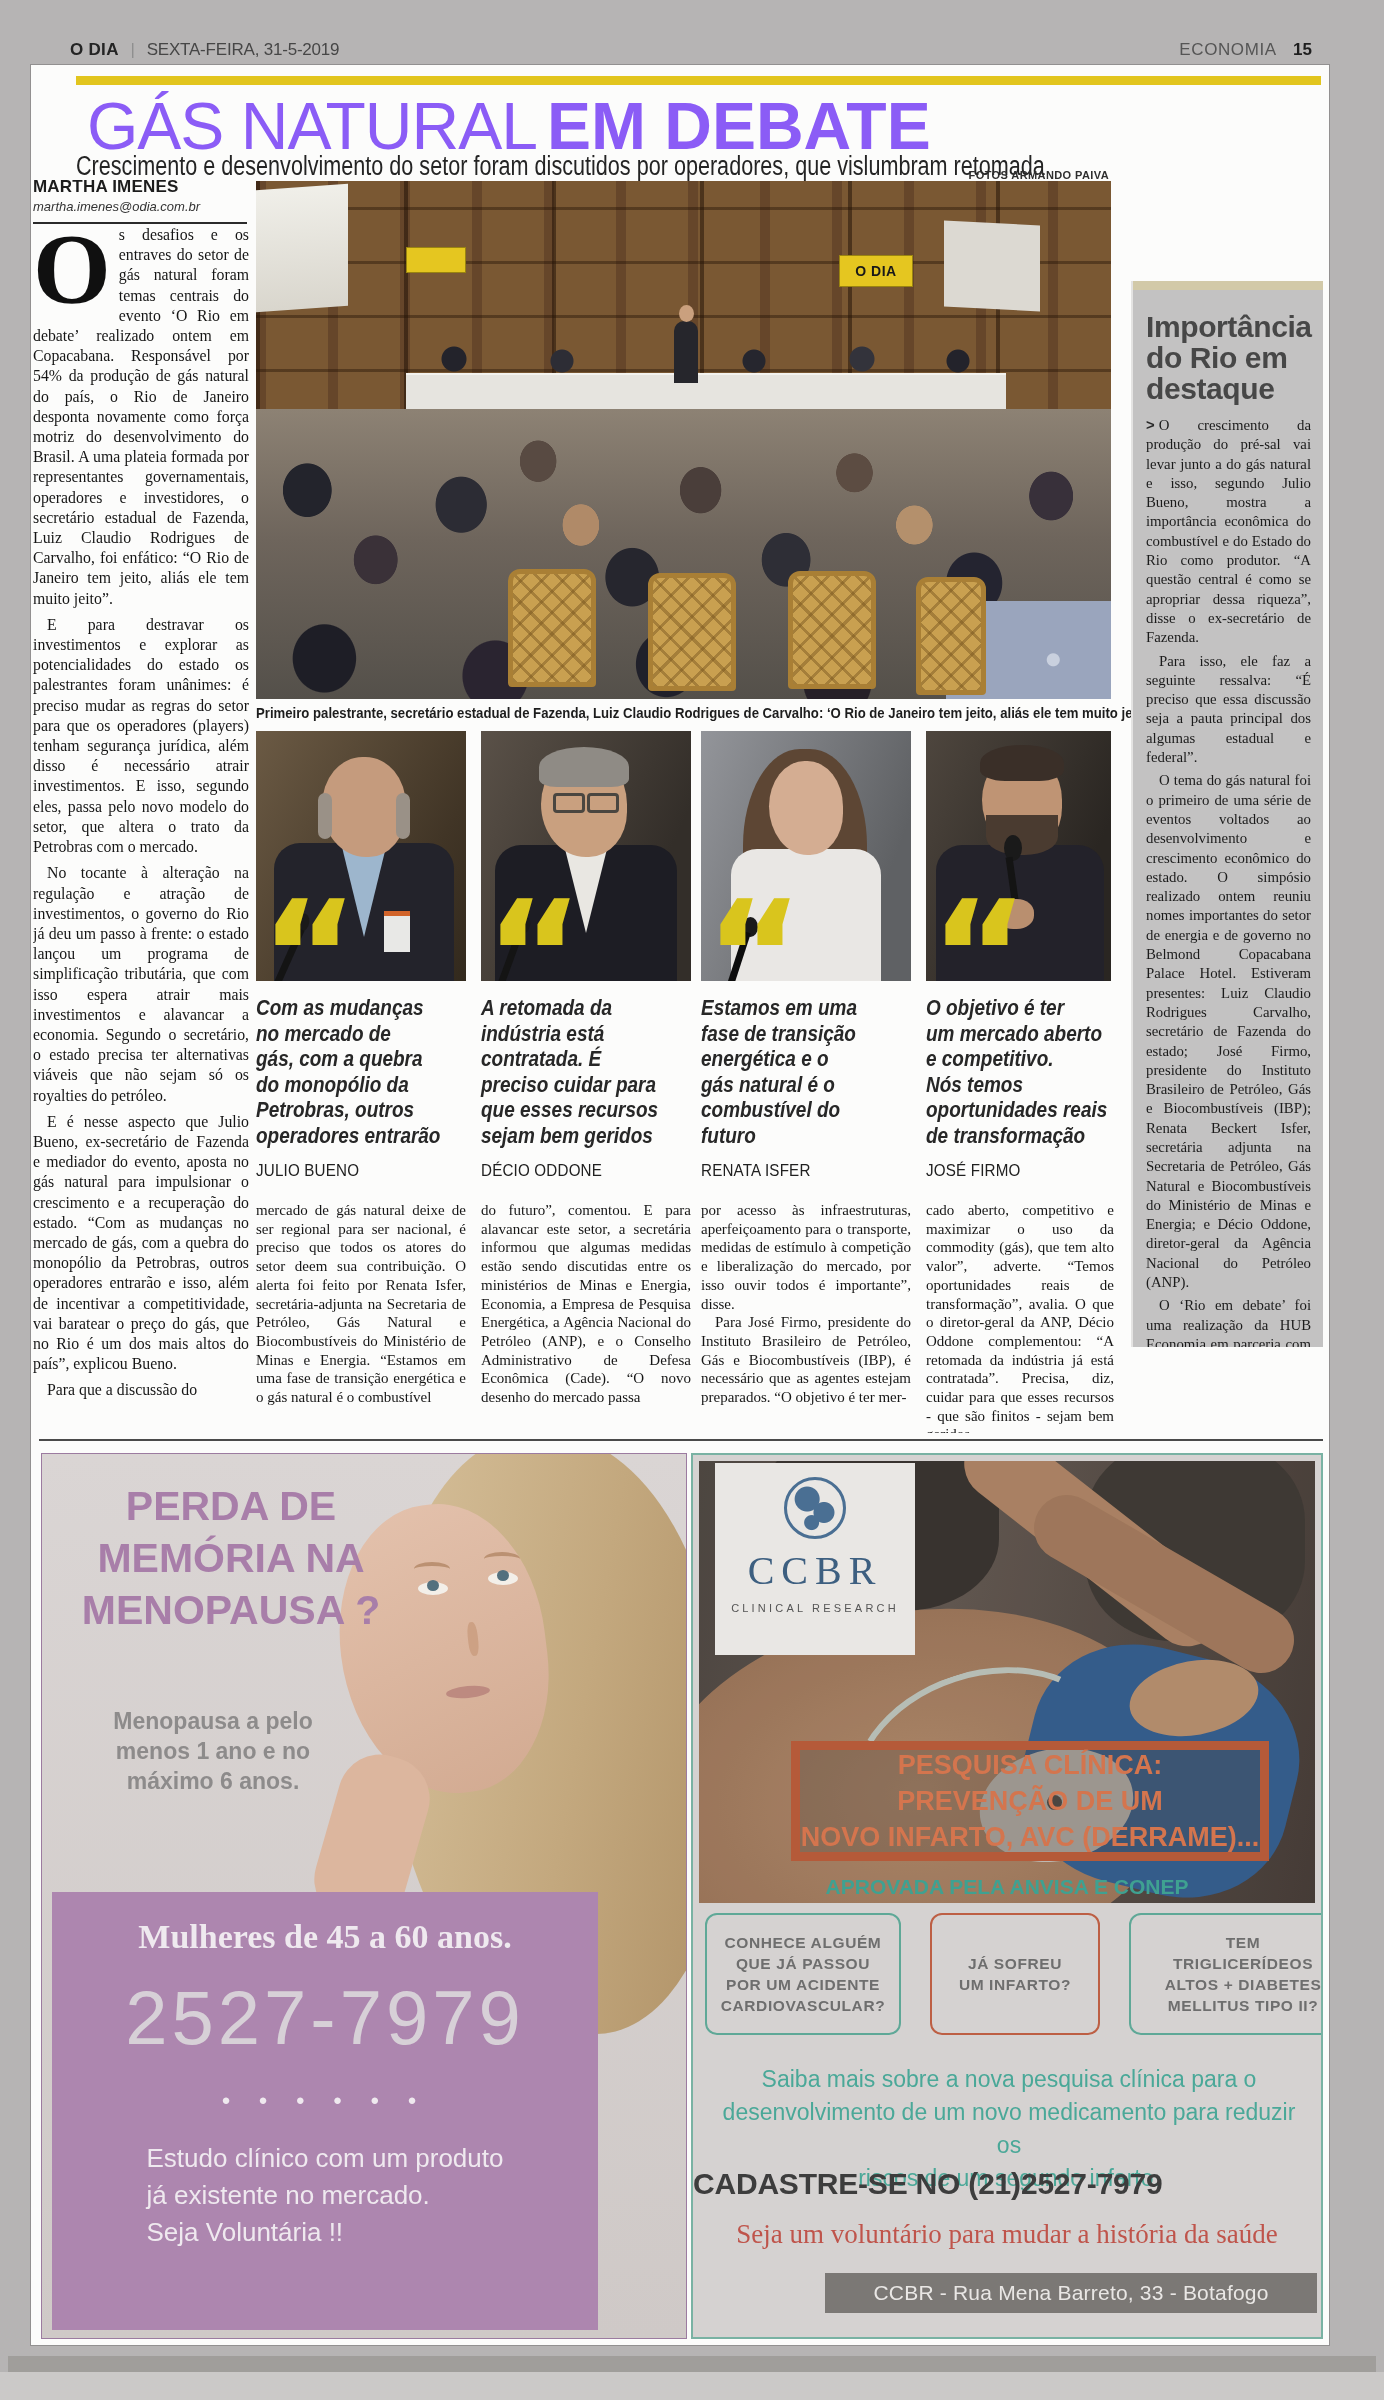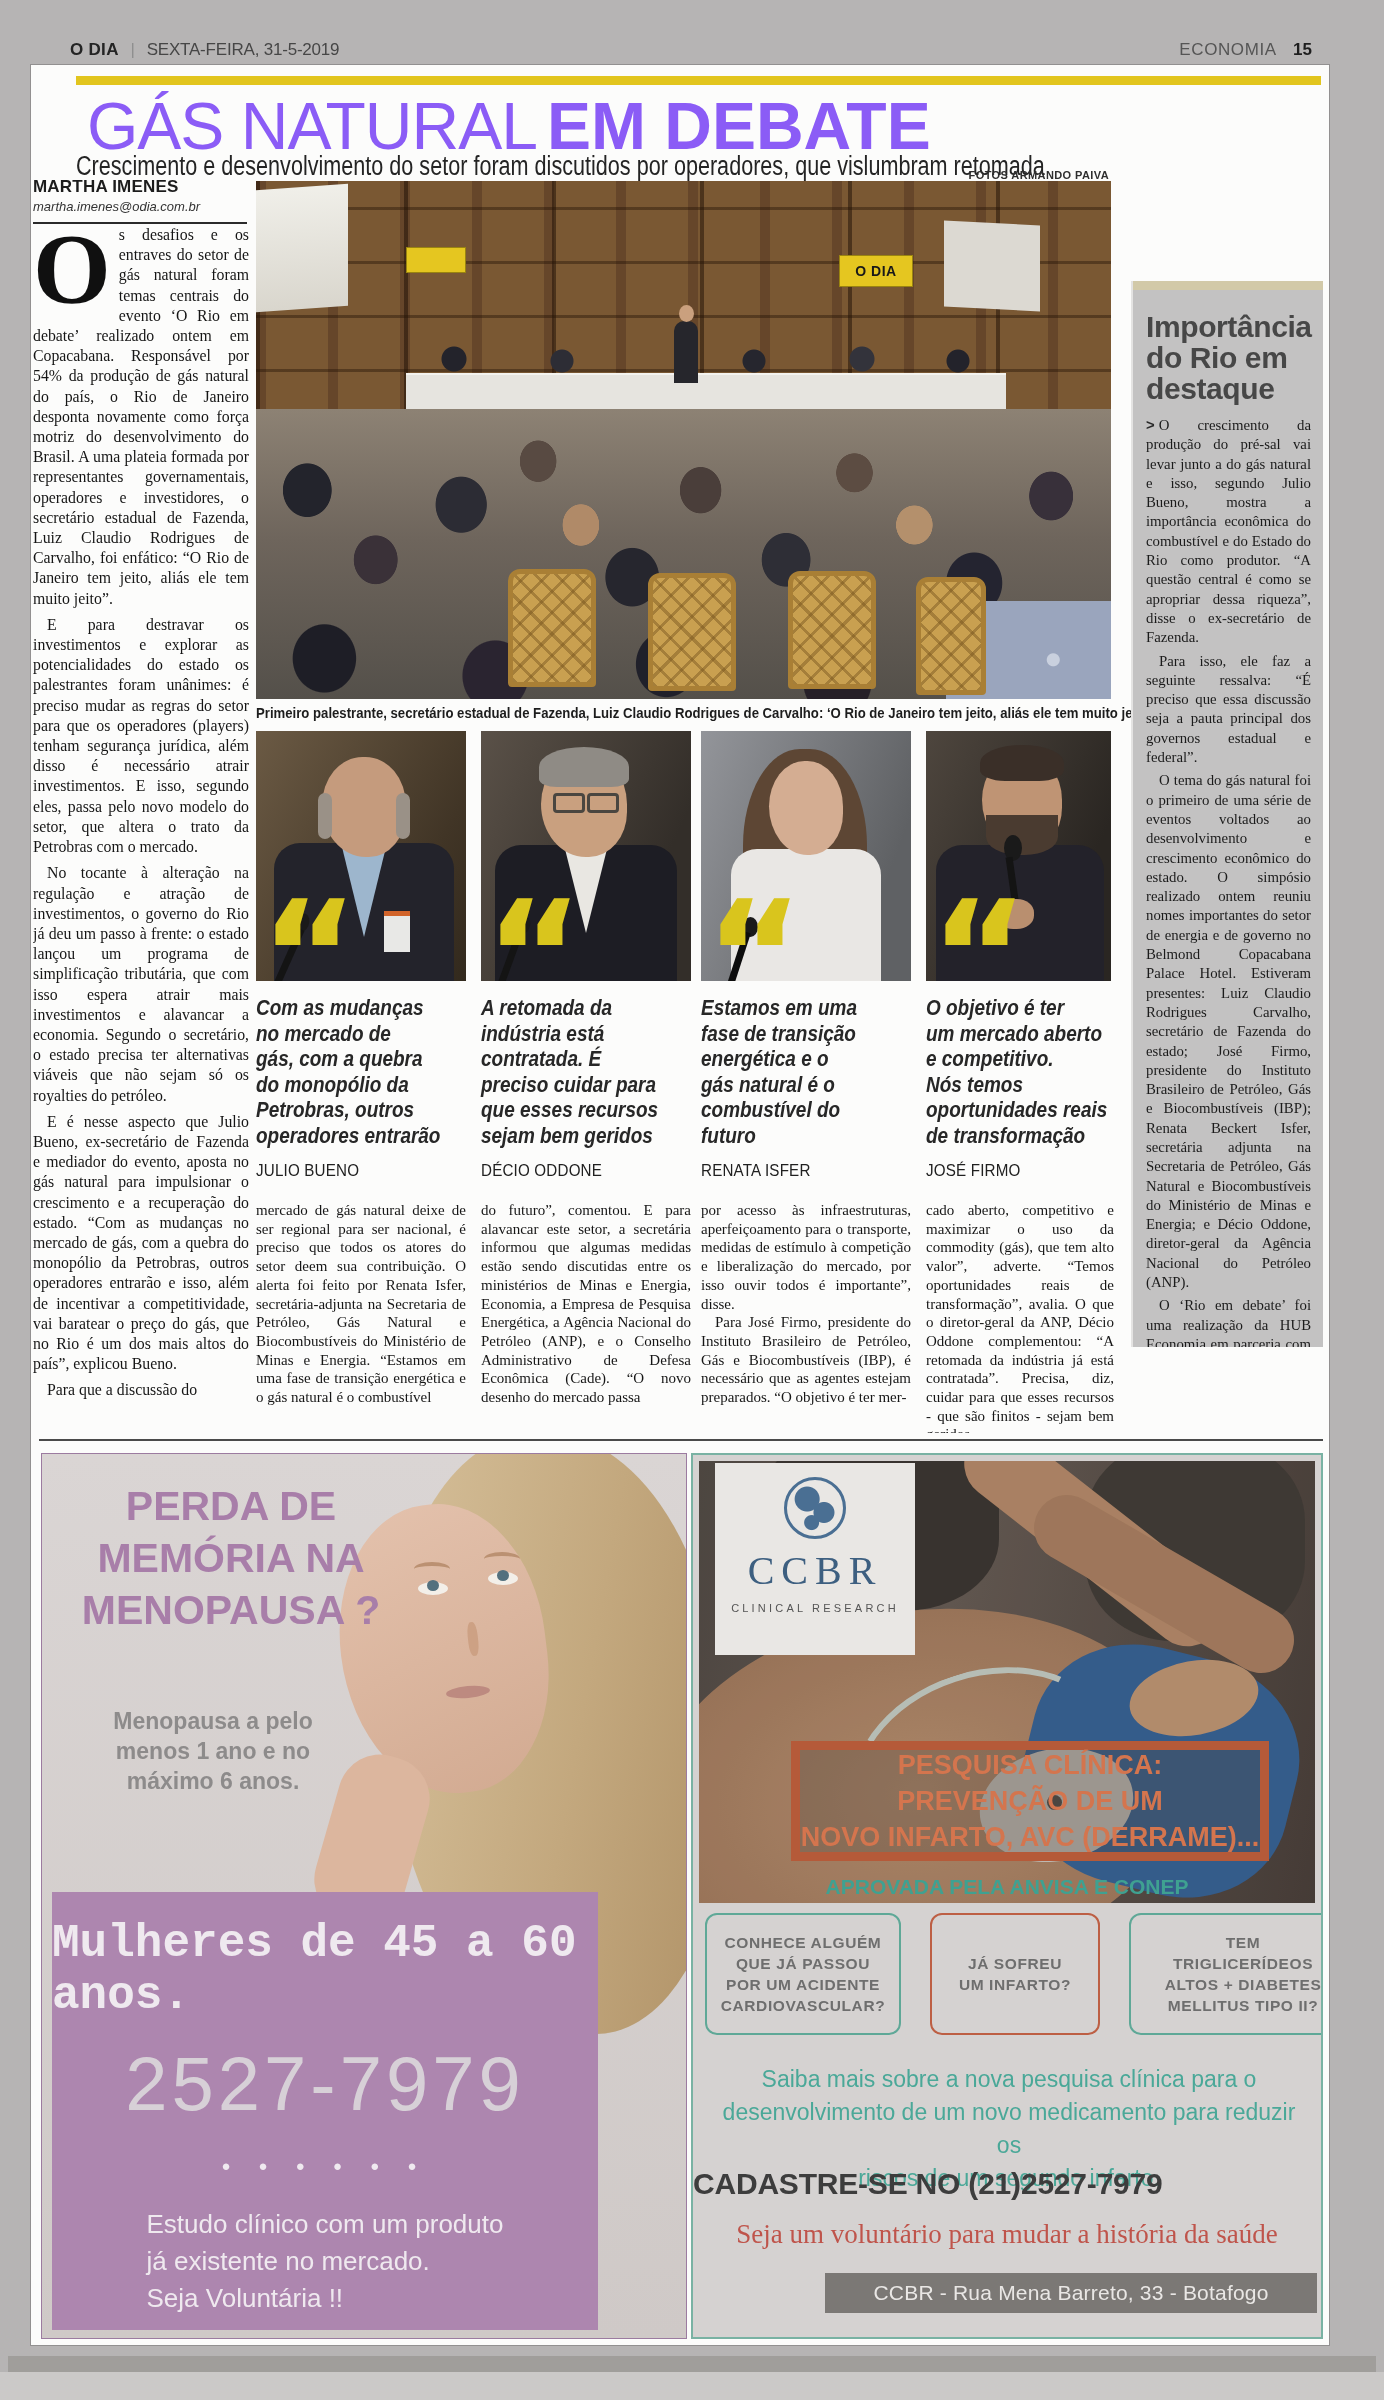--- a/index.html
+++ b/index.html
@@ -193,21 +193,21 @@
   .w-nose{position:absolute;right:208px;top:168px;width:10px;height:34px;background:#cda184;border-radius:40%;transform:rotate(-6deg);}
   .w-mouth{position:absolute;right:196px;top:232px;width:44px;height:12px;background:#bd8a80;border-radius:50%;transform:rotate(-5deg);}
   .w-hand{position:absolute;right:268px;top:300px;width:92px;height:170px;background:#dcb69e;border-radius:42px;transform:rotate(16deg);}
 
   .adl-title{position:absolute;left:22px;top:26px;width:334px;text-align:center;font-size:41px;
              line-height:52px;font-weight:700;color:#a87ea9;z-index:3;}
   .adl-note{position:absolute;left:40px;top:252px;width:262px;text-align:center;font-size:23px;
             line-height:30px;font-weight:700;color:#8d8b8b;z-index:3;}
   .purple-box{position:absolute;left:10px;top:438px;width:546px;height:438px;background:#ad86af;z-index:4;
               display:flex;flex-direction:column;align-items:center;box-sizing:border-box;padding-top:26px;}
-  .adl-aud{font-family:Liberation Mono, monospace;font-weight:700;font-size:46px;color:#efe9ef;}
+  .adl-aud{font-family:Liberation Serif, serif;font-weight:700;font-size:34px;color:#efe9ef;}
   .adl-phone{margin-top:18px;font-size:76px;color:#d7d0d7;letter-spacing:4px;}
   .adl-dots{margin-top:30px;font-size:15px;letter-spacing:12px;color:#efe9ef;}
   .adl-foot{margin-top:32px;font-size:26px;line-height:37px;color:#efe9ef;}
 
   .ad-right{position:absolute;left:660px;top:1388px;width:632px;height:886px;background:#d5d2d1;
             border:2px solid #79b2a3;box-sizing:border-box;overflow:hidden;}
   .cpr{position:absolute;left:6px;top:6px;right:6px;height:442px;overflow:hidden;
        background:linear-gradient(100deg,#57504b 0%,#6e635c 40%,#4e443f 100%);}
   .cpr-fig1{position:absolute;left:60px;top:-30px;width:240px;height:180px;background:#3f3a36;border-radius:40%;}
   .cpr-fig2{position:absolute;right:10px;top:-20px;width:220px;height:200px;background:#46413c;border-radius:40%;}
@@ -416,21 +416,21 @@
         <p>cado aberto, competitivo e maximizar o uso da commodity (gás), que tem alto valor”, adverte. “Temos oportunidades reais de transformação”, avalia. O que o diretor-geral da ANP, Décio Oddone complementou: “A retomada da indústria já está contratada”. Precisa, diz, cuidar para que esses recursos - que são finitos - sejam bem geridos.</p>
       </div>
     </div>
 
     <aside class="sidebar">
       <div class="sb-tan"></div>
       <h2 class="prelines">Importância
 do Rio em
 destaque</h2>
       <p><span class="sb-arrow">&gt;</span><span>O crescimento da produção do pré-sal vai levar junto a do gás natural e isso, segundo Julio Bueno, mostra a importância econômica do combustível e do Estado do Rio como produtor. “A questão central é como se apropriar dessa riqueza”, disse o ex-secretário de Fazenda.</span></p>
-      <p class="ind">Para isso, ele faz a seguinte ressalva: “É preciso que essa discussão seja a pauta principal dos governos estadual e federal”.</p>
+      <p class="ind">Para isso, ele faz a seguinte ressalva: “É preciso que essa discussão seja a pauta principal dos algumas estadual e federal”.</p>
       <p class="ind">O tema do gás natural foi o primeiro de uma série de eventos voltados ao desenvolvimento e crescimento econômico do estado. O simpósio realizado ontem reuniu nomes importantes do setor de energia e de governo no Belmond Copacabana Palace Hotel. Estiveram presentes: Luiz Claudio Rodrigues Carvalho, secretário de Fazenda do estado; José Firmo, presidente do Instituto Brasileiro de Petróleo, Gás e Biocombustíveis (IBP); Renata Beckert Isfer, secretária adjunta na Secretaria de Petróleo, Gás Natural e Biocombustíveis do Ministério de Minas e Energia; e Décio Oddone, diretor-geral da Agência Nacional do Petróleo (ANP).</p>
       <p class="ind"><span>O ‘Rio em debate’ foi uma realização da HUB Economia em parceria com o jornal </span></p>
     </aside>
 
     <div class="ads-rule"></div>
 
     <div class="ad-left">
       <div class="woman">
         <div class="w-hair"></div>
         <div class="w-face"></div>

